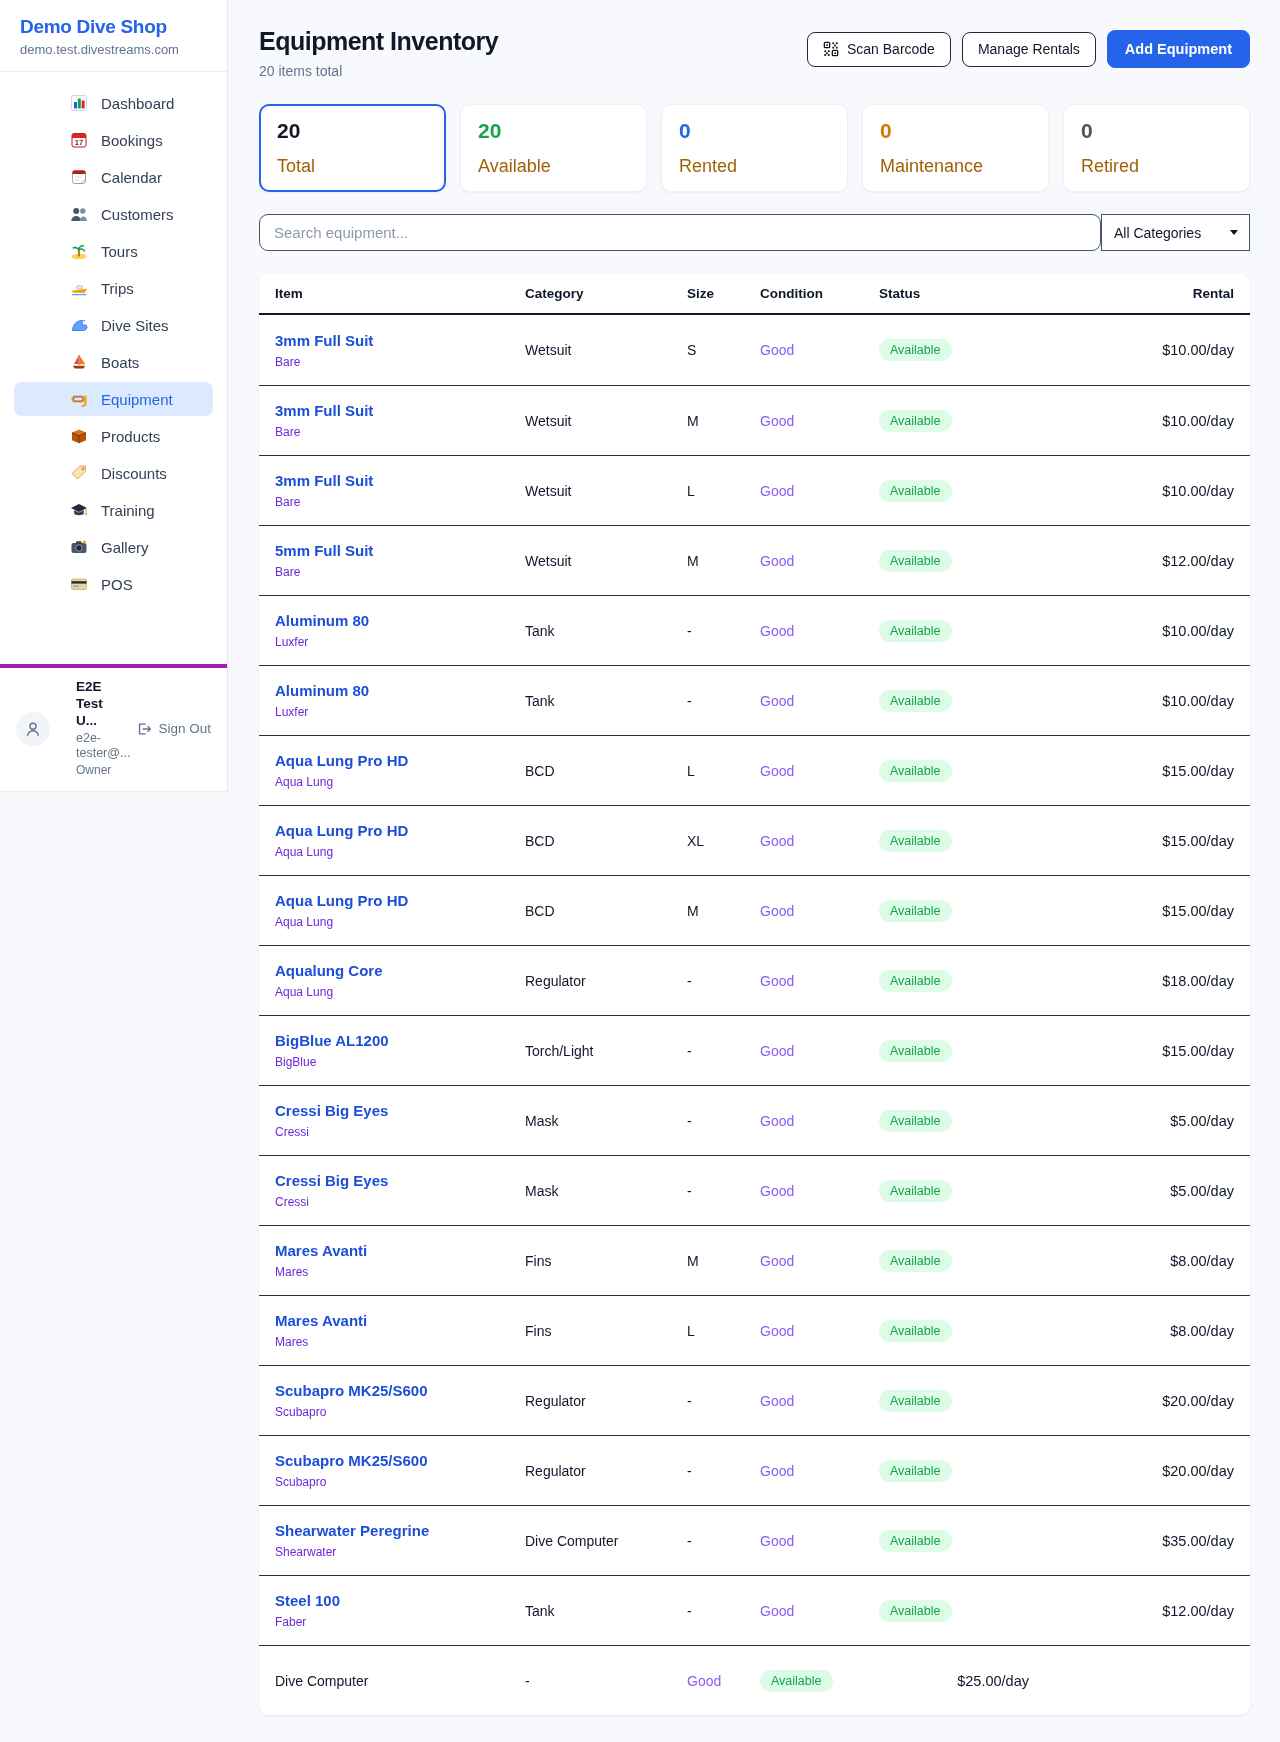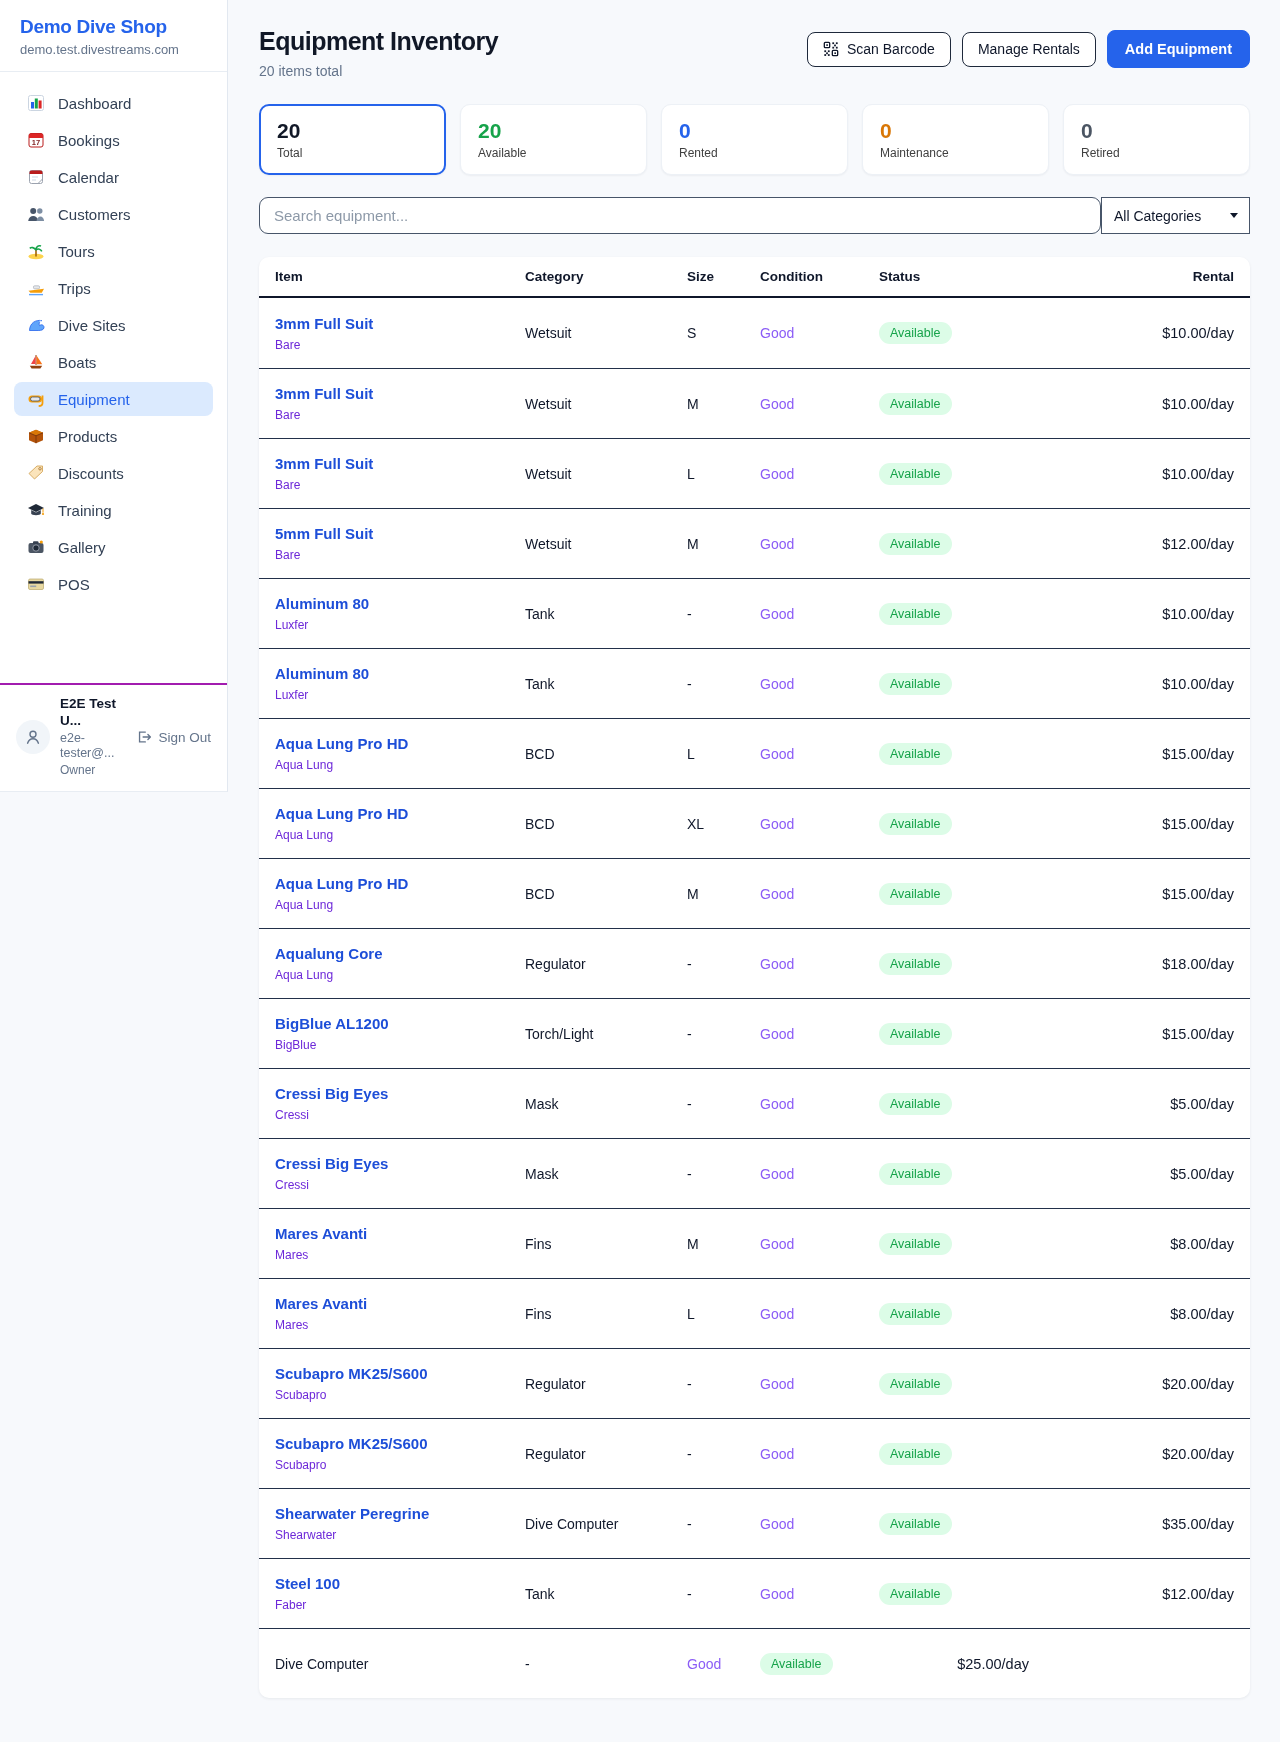--- a/index.html
+++ b/index.html
@@ -25,27 +25,27 @@
   .brand { font-size:19px; font-weight:800; color:#2563eb; letter-spacing:-0.3px; }
   .brand-domain { font-size:13px; color:#64748b; margin-top:4px; }
   .nav { padding:14px 14px 10px; flex:1 1 auto; }
   .nav-item {
     display:flex; align-items:center; gap:13px;
     padding:8px 13px; border-radius:8px;
     font-size:15px; color:#334155; cursor:pointer;
     margin-bottom:3px;
   }
   .nav-item.active { background:#dbeafe; color:#2563eb; font-weight:500; }
-  .nav-icon { width:18px; height:18px; display:inline-flex; justify-content:center; flex:0 0 18px; }
+  .nav-icon { width:18px; height:18px; display:inline-flex; justify-content:center; flex:0 0 18px;margin-left:43px; }
   .nav-icon svg { width:18px; height:18px; }
   
   .user-box {
-    border-top:2px solid #a21caf;
+    border-top:4px solid #a21caf;
     padding:11px 16px 13px;
-    display:flex; align-items:center; gap:10px;
+    display:flex; align-items:center; gap:26px;
   }
   .avatar {
     width:34px; height:34px; border-radius:50%;
     background:#f1f5f9; display:flex; align-items:center; justify-content:center;
     flex:0 0 34px;
   }
   .user-meta { line-height:1.25; min-width:0; }
   .user-name { font-size:13.5px; font-weight:700; color:#0f172a; }
   .user-email { font-size:12.5px; color:#64748b; margin-top:1px; }
   .user-role { font-size:12px; color:#64748b; margin-top:1px; }
@@ -73,21 +73,21 @@
   
   .stats-row { display:grid; grid-template-columns:repeat(5,1fr); gap:14px; margin-top:25px; }
   .stat-card {
     background:#ffffff; border:1px solid #edf1f6; border-radius:10px;
     padding:13px 17px 14px;
     box-shadow:0 1px 2px rgba(15,23,42,0.05);
     cursor:pointer;
   }
   .stat-card.selected { border:2px solid #2563eb; padding:12px 16px 13px; }
   .stat-value { font-size:21px; font-weight:700; line-height:1.2; }
-  .stat-label { font-size:12px; color:#404040; margin-top:3px; }
+  .stat-label { font-size:18px; color:#a16207; margin-top:13px; }
   
   .filters { display:flex; gap:0; margin-top:22px; }
   .search-input {
     flex:1 1 auto; height:37px;
     border:1px solid #475569; border-radius:9px;
     padding:0 14px; font-size:15px; color:#0f172a; background:#fff;
     font-family:"Liberation Sans", sans-serif; outline:none;
   }
   .search-input::placeholder { color:#8d99a8; }
   .select-wrap { position:relative; width:149px; flex:0 0 149px; }

